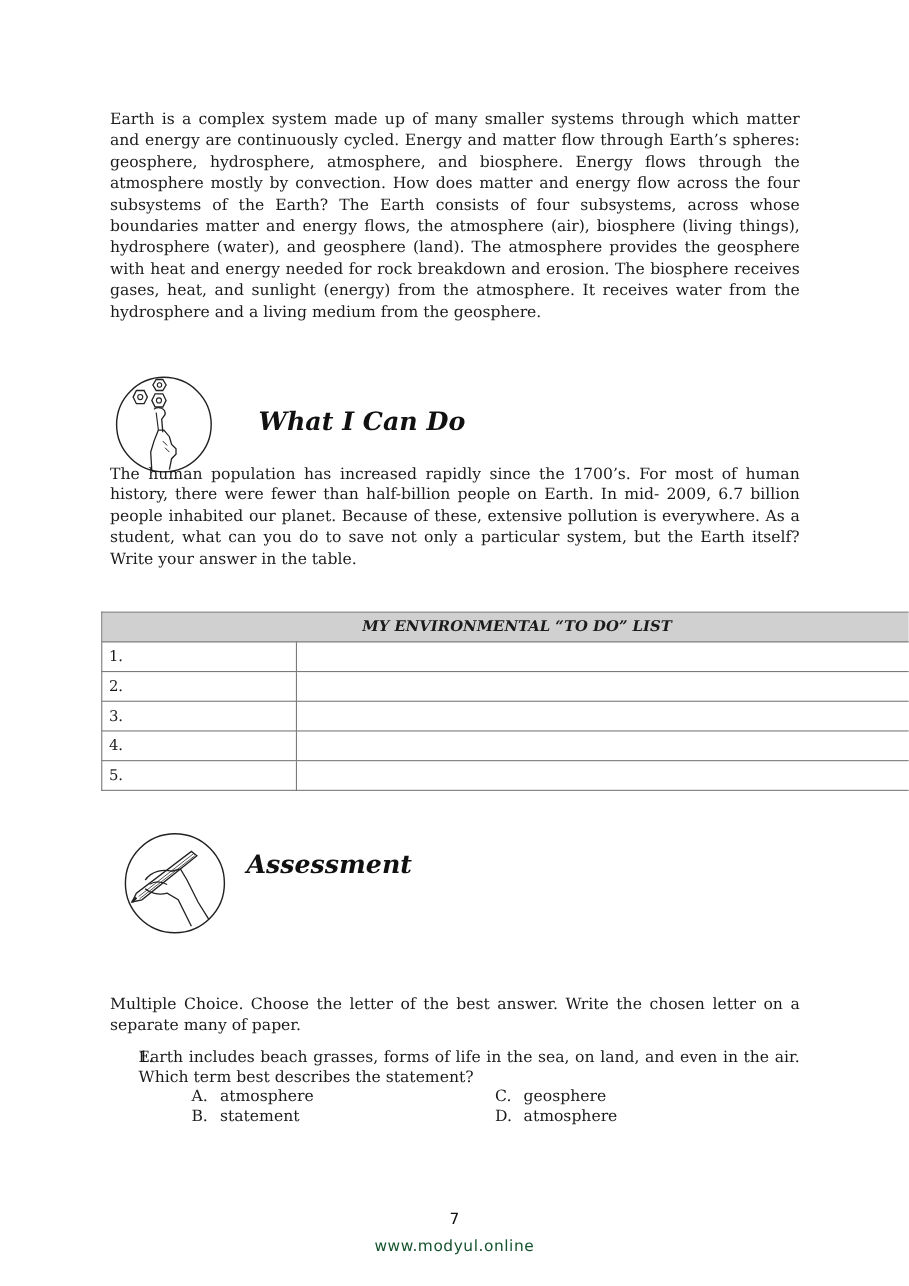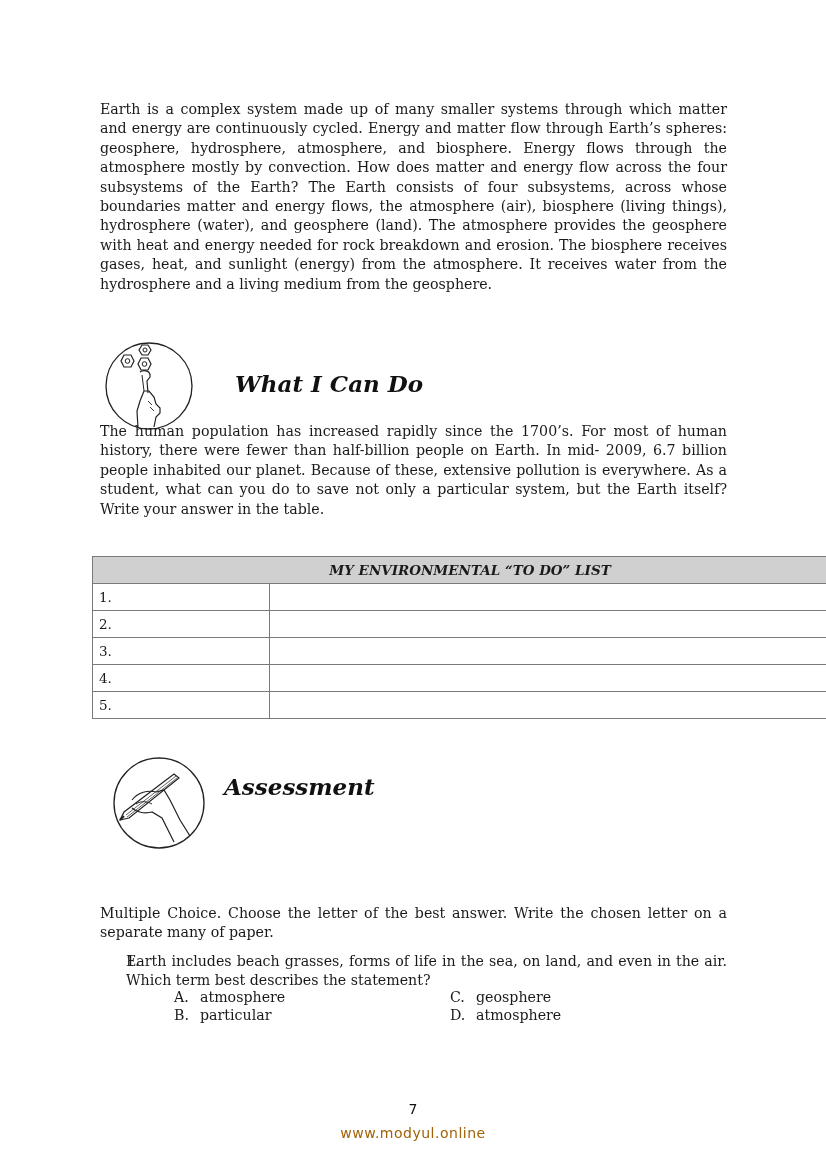--- a/index.html
+++ b/index.html
@@ -33,21 +33,21 @@
   .choice { position: absolute; font-size: 14.2px; line-height: 18.5px; }
   #choice-a { left: 174px; top: 988px; }
   #choice-b { left: 174px; top: 1006px; }
   #choice-c { left: 450px; top: 988px; }
   #choice-d { left: 450px; top: 1006px; }
   .choice .letter { display: inline-block; width: 26px; }
 
   #page-number { position: absolute; left: 0; width: 826px; top: 1101px; text-align: center;
                  font-family: "DejaVu Sans", sans-serif; font-size: 14px; color: #111; }
   #watermark { position: absolute; left: 0; width: 826px; top: 1125px; text-align: center;
-               font-family: "DejaVu Sans", sans-serif; font-size: 14px; color: #a16207; letter-spacing: 0.5px; }
+               font-family: "DejaVu Sans", sans-serif; font-size: 14px; color: #14532d; letter-spacing: 0.5px; }
 </style>
 </head>
 <body>
 
 <p id="p1" class="para">Earth is a complex system made up of many smaller systems through which matter and energy are continuously cycled. Energy and matter flow through Earth’s spheres: geosphere, hydrosphere, atmosphere, and biosphere. Energy flows through the atmosphere mostly by convection. How does matter and energy flow across the four subsystems of the Earth? The Earth consists of four subsystems, across whose boundaries matter and energy flows, the atmosphere (air), biosphere (living things), hydrosphere (water), and geosphere (land). The atmosphere provides the geosphere with heat and energy needed for rock breakdown and erosion. The biosphere receives gases, heat, and sunlight (energy) from the atmosphere. It receives water from the hydrosphere and a living medium from the geosphere.</p>
 
 <svg id="icon-do" class="section-icon" viewBox="0 0 90 90">
   <circle cx="45" cy="45" r="43" fill="none" stroke="#222" stroke-width="1.3"></circle>
   <polygon points="38,4 44,4 47,9 44,14 38,14 35,9" fill="none" stroke="#222" stroke-width="1.2"></polygon>
   <circle cx="41" cy="9" r="2" fill="none" stroke="#222" stroke-width="1"></circle>
@@ -110,21 +110,21 @@
 
 <div class="question">
   <span class="qnum">1.</span>
   <div class="qtext">Earth includes beach grasses, forms of life in the sea, on land, and even in the air. Which term best describes the statement?</div>
 </div>
 
 <div id="choice-a" class="choice">
   <span class="letter">A.</span><span>atmosphere</span>
 </div>
 <div id="choice-b" class="choice">
-  <span class="letter">B.</span><span>particular</span>
+  <span class="letter">B.</span><span>statement</span>
 </div>
 <div id="choice-c" class="choice">
   <span class="letter">C.</span><span>geosphere</span>
 </div>
 <div id="choice-d" class="choice">
   <span class="letter">D.</span><span>atmosphere</span>
 </div>
 
 <div id="page-number">7</div>
 <div id="watermark">www.modyul.online</div>

